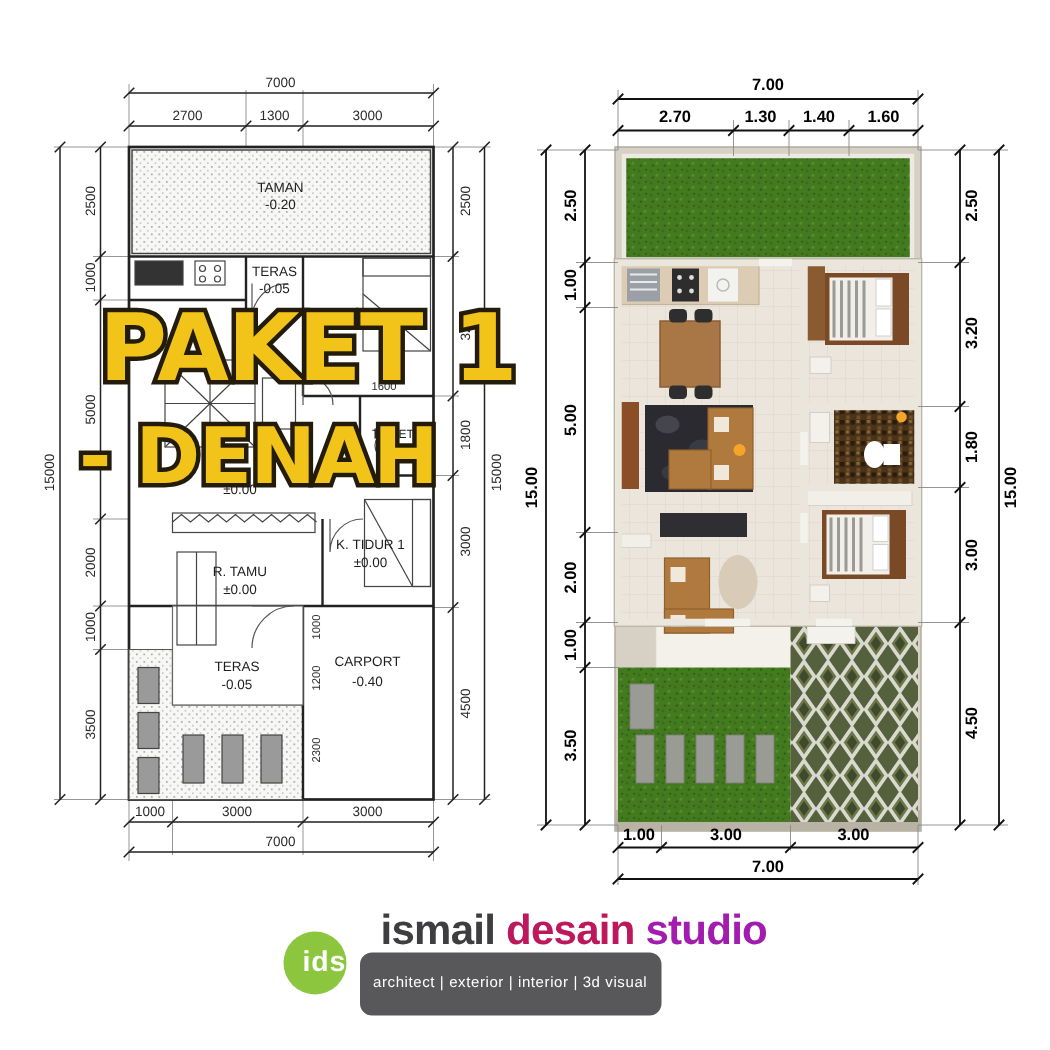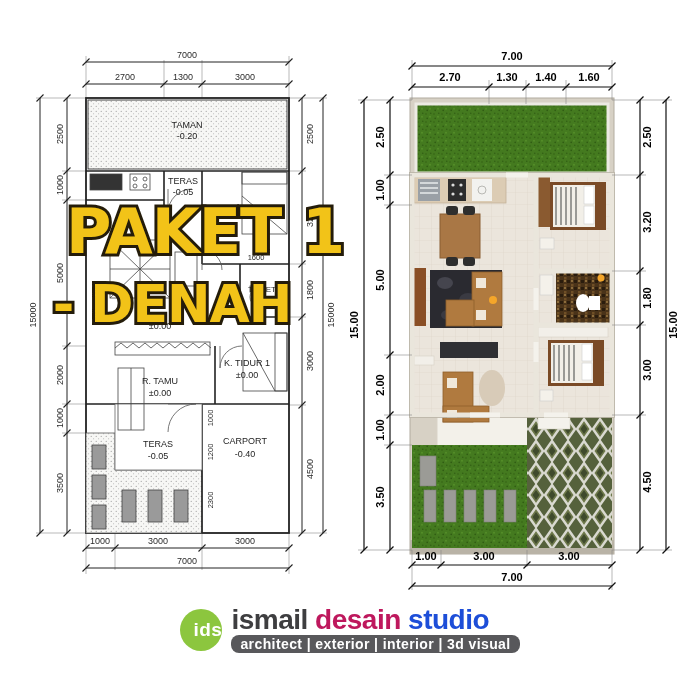--- a/index.html
+++ b/index.html
@@ -5,21 +5,21 @@
   html,body{margin:0;padding:0;background:#ffffff;}
   body{width:700px;height:700px;position:relative;font-family:"Liberation Sans",sans-serif;overflow:hidden;}
   svg text{user-select:none;}
   .canvas{position:absolute;left:0;top:0;}
   
   .logo{position:absolute;left:0;top:606px;width:700px;display:flex;justify-content:center;align-items:center;gap:9px;}
   .logo-badge{width:42px;height:42px;border-radius:50%;display:flex;align-items:center;justify-content:flex-end;
     font-weight:bold;font-size:19px;color:#ffffff;letter-spacing:0.5px;}
   .logo-right{display:flex;flex-direction:column;align-items:flex-start;line-height:1;}
   .logo-title{font-size:28px;font-weight:bold;letter-spacing:-0.5px;}
-  .logo-tagline{margin-top:1px;border-radius:8px;padding:2px 9px;font-size:14px;font-weight:bold;color:#fff;letter-spacing:0.4px;}
+  .logo-tagline{margin-top:1px;border-radius:8px;padding:16px 9px;font-size:10px;font-weight:normal;color:#fff;letter-spacing:0.4px;}
 </style>
 </head>
 <body>
 
 <svg class="canvas" width="700" height="700" viewBox="0 0 700 700">
   <defs>
     <g id="tk">
         <line x1="-3.5" y1="3.5" x2="3.5" y2="-3.5"></line>
       </g>
     <pattern id="dotsP" width="5" height="5" patternUnits="userSpaceOnUse">
@@ -364,19 +364,19 @@
     <text x="172" y="322" font-size="52" letter-spacing="-1" fill="#F2C318" stroke="#241c0a" stroke-width="6" paint-order="stroke">- DENAH</text>
   </g>
 </svg>
 
 <div class="logo">
   <div class="logo-badge" style="background:#8CC63E;">
     <span>ids</span>
   </div>
   <div class="logo-right">
     <div class="logo-title">
-      <span style="color:#3E3E40;">ismail</span>
+      <span style="color:#3E3E40;margin-left:14px;">ismail</span>
       <span style="color:#be185d;">desain</span>
-      <span style="color:#1d4ed8;">studio</span>
+      <span style="color:#a21caf;">studio</span>
     </div>
     <div class="logo-tagline" style="background:#58585B;">architect | exterior | interior | 3d visual</div>
   </div>
 </div>
 
 </body></html>

